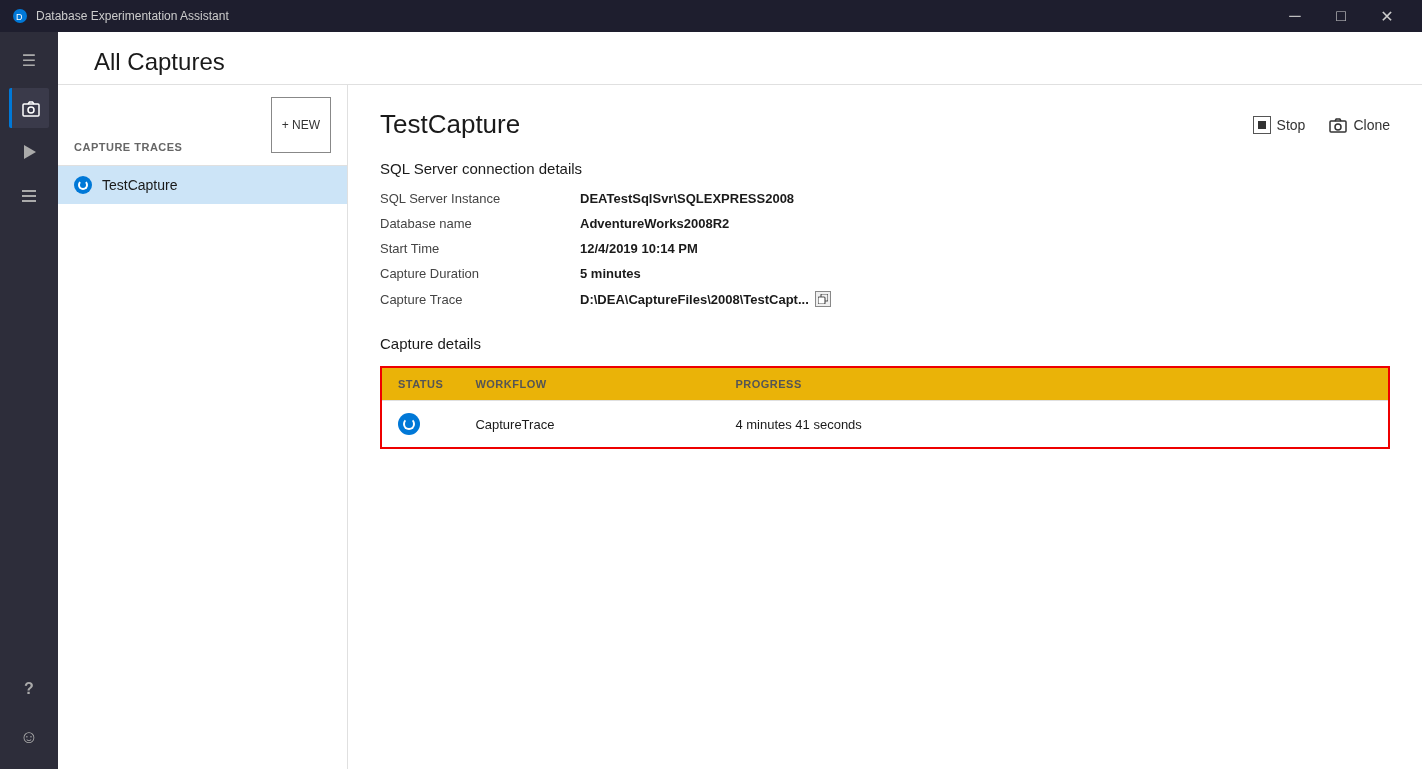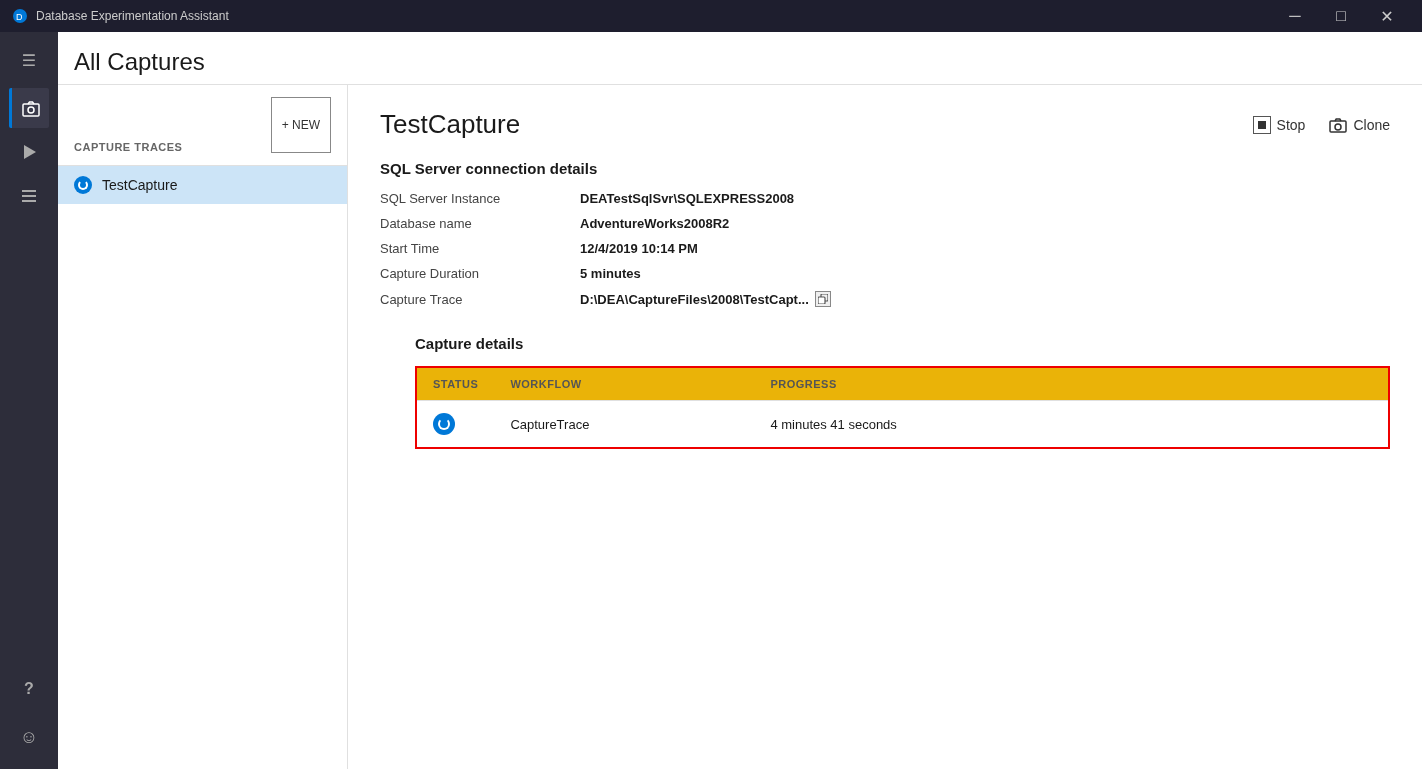--- a/index.html
+++ b/index.html
@@ -77,21 +77,21 @@
     .content-area {
       display: flex;
       flex: 1;
       flex-direction: column;
       background: #fff;
       overflow: hidden;
     }
 
     
     .page-header {
-      padding: 16px 24px 8px 16px;
+      padding: 16px 24px 8px 36px;
       border-bottom: 1px solid #e0e0e0;
       flex-shrink: 0;
     }
     .page-header h1 { font-size: 24px; font-weight: 300; color: #1a1a1a; }
 
     
     .main-split {
       display: flex;
       flex: 1;
       overflow: hidden;
@@ -172,41 +172,41 @@
       display: flex; align-items: center; justify-content: center;
       font-size: 10px;
     }
     .action-btn .camera-icon {
       width: 18px; height: 18px;
       display: flex; align-items: center; justify-content: center;
       font-size: 14px;
     }
 
     
-    .section-heading { font-size: 15px; font-weight: 700; color: #1a1a1a; margin-bottom: 14px; }
+    .section-heading { font-size: 15px; font-weight: 400; color: #1a1a1a; margin-bottom: 14px; }
 
     
     .details-table { margin-bottom: 24px; }
     .details-row {
       display: flex;
       align-items: flex-end;
       margin-bottom: 10px;
     }
     .details-label { width: 200px; font-size: 13px; color: #444; flex-shrink: 0; }
     .details-value { font-size: 13px; color: #1a1a1a; display: flex; align-items: center; gap: 6px; font-weight: bold; }
     .copy-icon {
       width: 16px; height: 16px;
       cursor: pointer; color: #555;
       font-size: 12px;
       border: 1px solid #888;
       display: flex; align-items: center; justify-content: center;
     }
 
     
-    .capture-details-section { margin-top: 4px; margin-left: 35px; }
+    .capture-details-section { margin-top: 4px; }
     .workflow-table {
       width: 100%;
       border-collapse: collapse;
       border: 2px solid #e00;
     }
     .workflow-table th {
       text-align: left;
       padding: 10px 16px;
       font-size: 11px;
       font-weight: 700;

